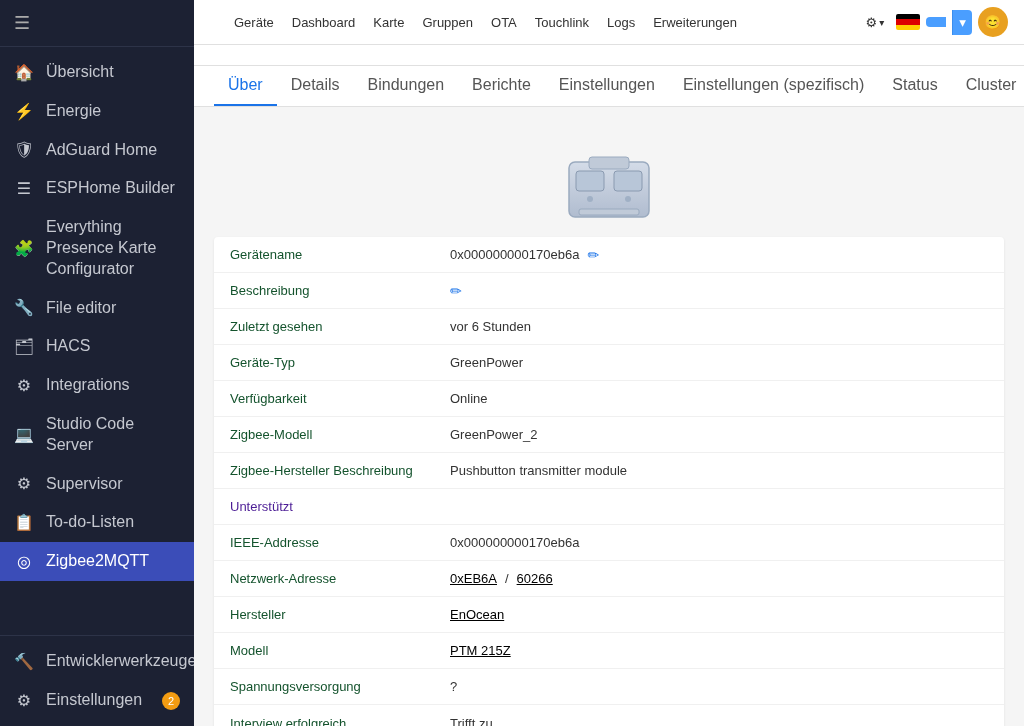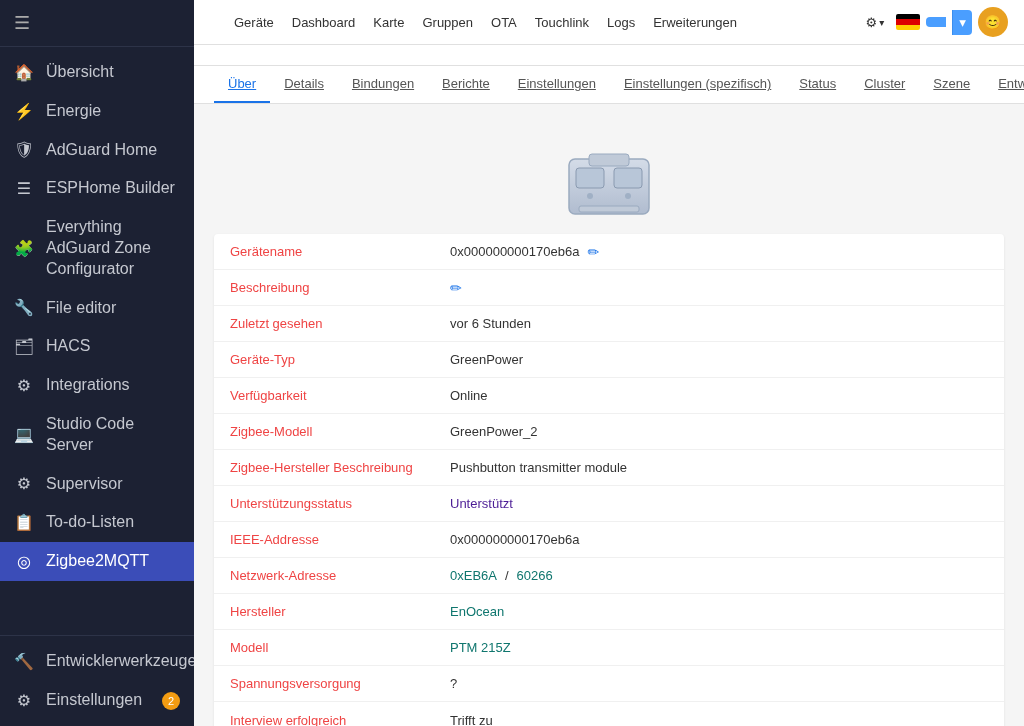--- a/index.html
+++ b/index.html
@@ -170,24 +170,23 @@
       background: #fff;
       border-bottom: 1px solid #e0e0e0;
       display: flex;
       padding: 0 20px;
       flex-shrink: 0;
     }
     .tab {
       padding: 10px 14px;
       cursor: pointer;
       color: #555;
-      font-size: 13px;
+      font-size: 16px;
       border-bottom: 2px solid transparent;
       white-space: nowrap;
-      text-decoration: underline;
     }
     .tab.active {
       color: #1a73e8;
       border-bottom-color: #1a73e8;
       font-weight: 500;
     }
 
     
     .device-detail {
       padding: 20px;
@@ -209,40 +208,41 @@
       display: flex;
       border-bottom: 1px solid #f0f0f0;
       min-height: 36px;
       align-items: center;
     }
     .detail-row:last-child { border-bottom: none; }
     .detail-label {
       width: 220px;
       flex-shrink: 0;
       padding: 8px 16px;
-      color: #ef4444;
+      color: #14532d;
       font-size: 13px;
     }
     .detail-value {
       flex: 1;
       padding: 8px 16px;
       color: #333;
       font-size: 13px;
       display: flex;
       align-items: flex-start;
       gap: 8px;
     }
     .edit-icon {
       color: #1a73e8;
       cursor: pointer;
       font-size: 14px;
     }
     .link-text {
-      color: #0f766e;
-      cursor: pointer;
+      color: #000000;
+      cursor: pointer;
+      text-decoration: underline;
     }
 
     .detail-wrapper {
       background: #fff;
       border-radius: 4px;
       box-shadow: 0 1px 3px rgba(0,0,0,0.08);
       margin: 0;
     }
   </style>
 </head>
@@ -265,21 +265,21 @@
       <div class="sidebar-item">
     <span class="sidebar-item-icon">🛡</span>
     <span class="sidebar-item-label">AdGuard Home</span>
   </div>
       <div class="sidebar-item">
     <span class="sidebar-item-icon">☰</span>
     <span class="sidebar-item-label">ESPHome Builder</span>
   </div>
       <div class="sidebar-item">
     <span class="sidebar-item-icon">🧩</span>
-    <span class="sidebar-item-label">Everything AdGuard Zone Configurator</span>
+    <span class="sidebar-item-label">Everything Presence Karte Configurator</span>
   </div>
       <div class="sidebar-item">
     <span class="sidebar-item-icon">🔧</span>
     <span class="sidebar-item-label">File editor</span>
   </div>
       <div class="sidebar-item">
     <span class="sidebar-item-icon">🗂</span>
     <span class="sidebar-item-label">HACS</span>
   </div>
       <div class="sidebar-item">
@@ -430,21 +430,20 @@
               <span>GreenPower_2</span>
             </div>
   </div>
           <div class="detail-row">
     <div class="detail-label">Zigbee-Hersteller Beschreibung</div>
     <div class="detail-value">
               <span>Pushbutton transmitter module</span>
             </div>
   </div>
           <div class="detail-row">
-    <div class="detail-label">Unterstützungsstatus</div>
     <div class="detail-value">
               <span style="color:#4c1d95;font-weight:500;">Unterstützt</span>
             </div>
   </div>
           <div class="detail-row">
     <div class="detail-label">IEEE-Addresse</div>
     <div class="detail-value">
               <span>0x000000000170eb6a</span>
             </div>
   </div>

